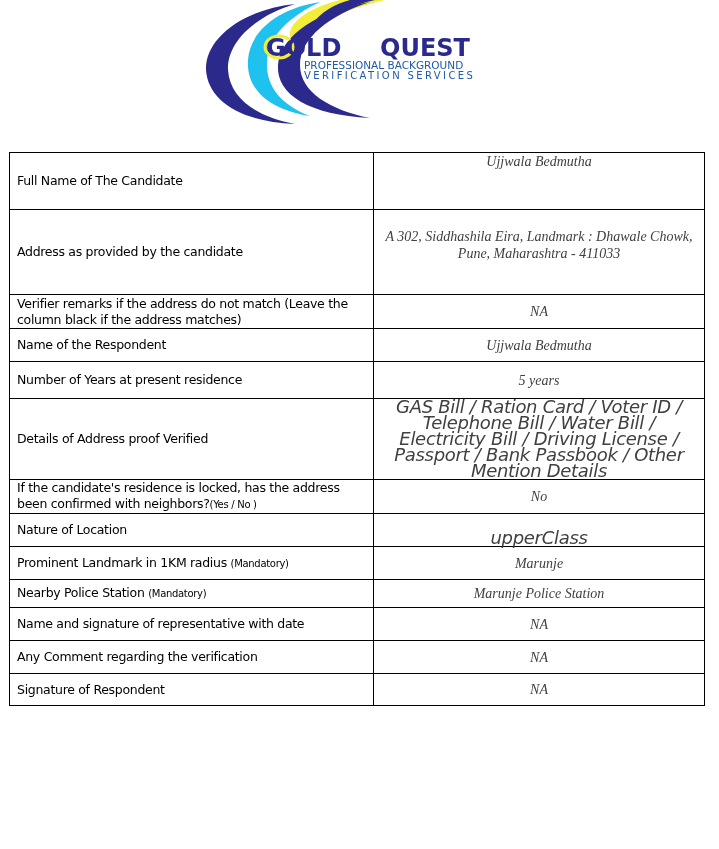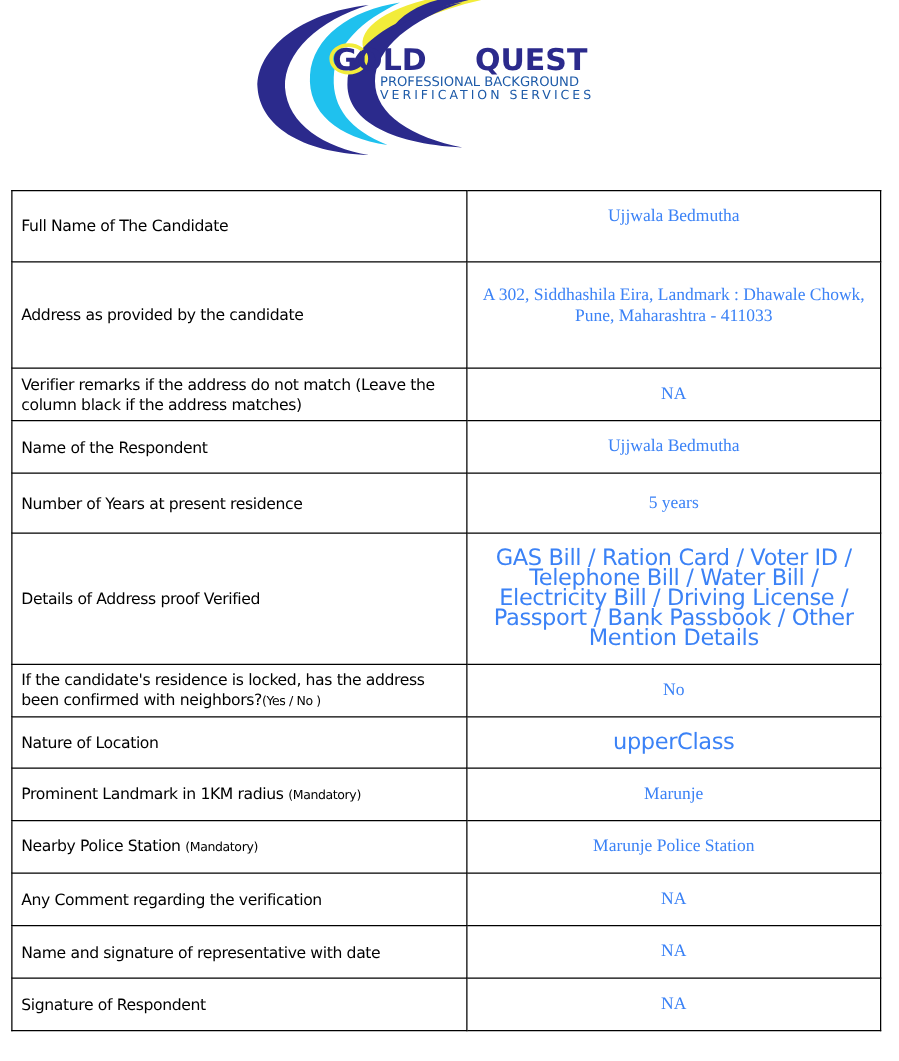--- a/index.html
+++ b/index.html
@@ -10,22 +10,22 @@
     position:absolute; left:9px; top:152px; width:696px;
     border-collapse:collapse; table-layout:fixed;
   }
   table.form td { border:1.5px solid #000; padding:0; vertical-align:middle; }
   td.label {
     width:352px; padding-left:7px !important; padding-right:4px !important;
     font-family:"DejaVu Sans", sans-serif; font-size:12.5px; color:#000;
     line-height:16px; letter-spacing:-0.3px;margin-top:48px;
   }
   td.value {
-    text-align:center; font-family:"Liberation Serif", serif; font-size:14px; color:#3b82f6;
-    line-height:17px; padding:12px 4px !important;
+    text-align:center; font-family:"Liberation Serif", serif; font-size:14px; color:#404040;
+    line-height:17px; padding:0 4px !important;font-style:italic;
   }
   td.value.sans { font-family:"DejaVu Sans", sans-serif; font-size:18px; letter-spacing:-0.3px; line-height:16px; }
   .top { vertical-align:top !important; padding-top:4px !important; }
   .bottom { vertical-align:bottom !important; padding-bottom:2px !important; }
   .small { font-size:10px; }
 </style>
 </head>
 <body>
 
 <div class="logo">
@@ -56,21 +56,21 @@
     <td class="value top" style="padding-top:18px !important">A 302, Siddhashila Eira, Landmark : Dhawale Chowk, Pune, Maharashtra - 411033</td>
   </tr>
   <tr style="height:34px">
     <td class="label">Verifier remarks if the address do not match (Leave the column black if the address matches)</td>
     <td class="value">NA</td>
   </tr>
   <tr style="height:33px">
     <td class="label">Name of the Respondent</td>
     <td class="value">Ujjwala Bedmutha</td>
   </tr>
-  <tr style="height:48px">
+  <tr style="height:37px">
     <td class="label">Number of Years at present residence</td>
     <td class="value">5 years</td>
   </tr>
   <tr style="height:52px">
     <td class="label">Details of Address proof Verified</td>
     <td class="value sans">GAS Bill / Ration Card / Voter ID / Telephone Bill / Water Bill / Electricity Bill / Driving License / Passport / Bank Passbook / Other Mention Details</td>
   </tr>
   <tr style="height:34px">
     <td class="label"><span>If the candidate's residence is locked, has the address been confirmed with neighbors?</span><span class="small">(Yes / No )</span></td>
     <td class="value">No</td>
@@ -81,25 +81,25 @@
   </tr>
   <tr style="height:33px">
     <td class="label"><span>Prominent Landmark in 1KM radius</span> <span class="small">(Mandatory)</span></td>
     <td class="value">Marunje</td>
   </tr>
   <tr style="height:28px">
     <td class="label"><span>Nearby Police Station</span> <span class="small">(Mandatory)</span></td>
     <td class="value">Marunje Police Station</td>
   </tr>
   <tr style="height:33px">
-    <td class="label">Any Comment regarding the verification</td>
+    <td class="label">Name and signature of representative with date</td>
     <td class="value">NA</td>
   </tr>
   <tr style="height:33px">
-    <td class="label">Name and signature of representative with date</td>
+    <td class="label">Any Comment regarding the verification</td>
     <td class="value">NA</td>
   </tr>
   <tr style="height:32px">
     <td class="label">Signature of Respondent</td>
     <td class="value">NA</td>
   </tr>
 </tbody>
   </table>
 
 </body></html>

